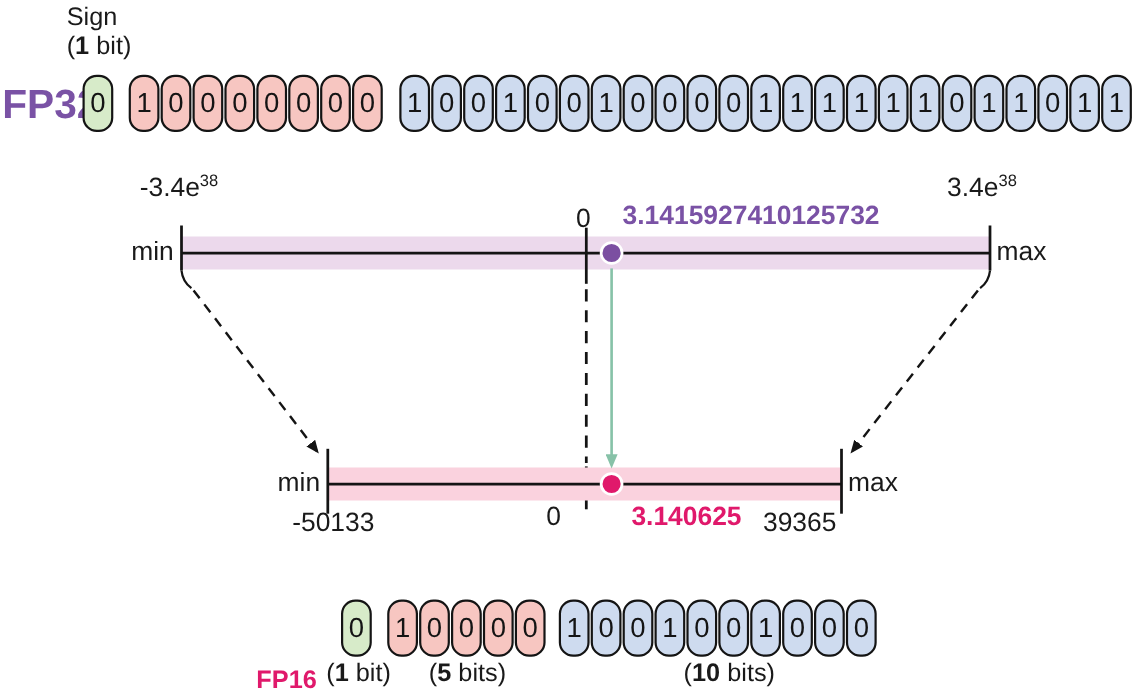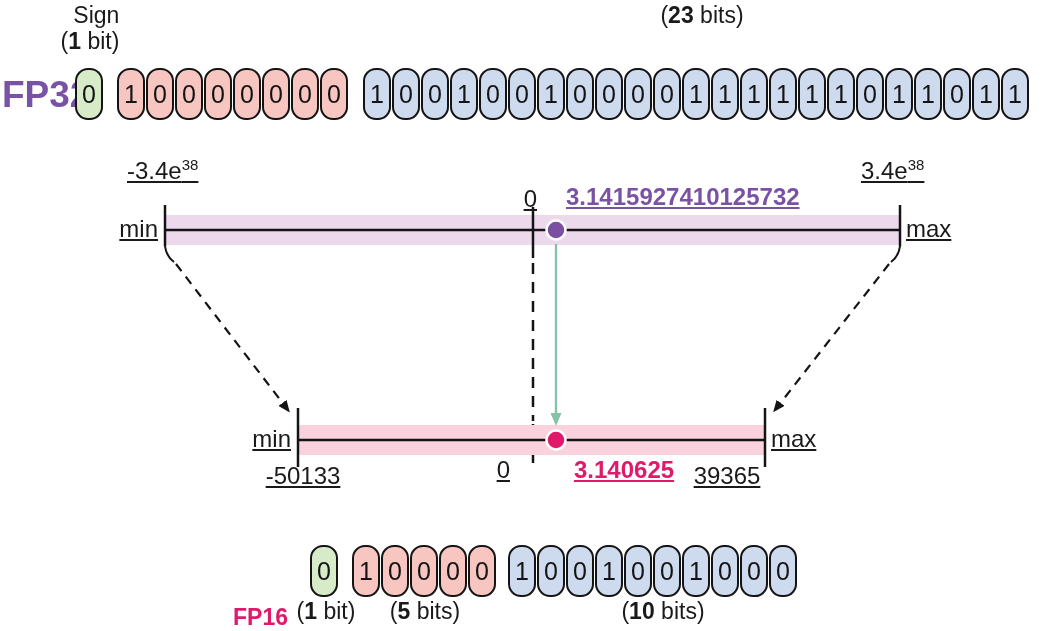--- a/index.html
+++ b/index.html
@@ -1,24 +1,24 @@
 <!DOCTYPE html>
 <html style="--purple: #7a52a5; --pink: #e0196b; --purple-dot: #7b4fa1; --pink-dot: #e0196b; --green-fill: #d7ebc9; --pink-fill: #f7c6c1; --blue-fill: #cedbef; --band-purple: #ecd9ec; --band-pink: #fad2de; --arrow-green: #87c2a8; --line-black: #141414;"><head>
 <meta charset="utf-8">
 <style>
   html,body{margin:0;padding:0;background:#fff;}
   .canvas{
     position:relative;width:1042px;height:631px;background:#fff;overflow:hidden;
     font-family:"Liberation Sans","DejaVu Sans",sans-serif;color:#1a1a1a;
   }
   svg.overlay{position:absolute;left:0;top:0;width:1042px;height:631px;z-index:1;}
-  .txt{position:absolute;z-index:2;white-space:nowrap;font-size:24px;line-height:26px;text-decoration:underline;}
+  .txt{position:absolute;z-index:2;white-space:nowrap;font-size:24px;line-height:26px;}
   .center-x{transform:translateX(-50%);}
   .right-x{transform:translateX(-100%);}
-  .hdr{position:absolute;z-index:2;text-align:right;font-size:23px;line-height:26px;transform:translateX(-50%);white-space:nowrap;}
+  .hdr{position:absolute;z-index:2;text-align:left;font-size:23px;line-height:26px;transform:translateX(-50%);white-space:nowrap;}
   .fmt-label{position:absolute;z-index:2;font-weight:bold;white-space:nowrap;}
   .fp32-label{color:var(--purple,#7a52a5);font-size:37px;line-height:28px;}
   .fp16-label{color:var(--pink,#e0196b);font-size:23px;line-height:24px;margin-top:48px;}
   .val{font-weight:bold;text-align:center;}
   .val-purple{color:var(--purple,#7a52a5);}
   .val-pink{color:var(--pink,#e0196b);}
   .bit-row{position:absolute;display:flex;gap:1px;z-index:2;}
   .bit{
     box-sizing:border-box;width:28px;height:52px;border:2.5px solid #141414;border-radius:13px;
     display:flex;align-items:center;justify-content:center;font-size:25px;color:#141414;
@@ -68,21 +68,20 @@
 
     <circle cx="556" cy="230" r="9.5" style="fill:var(--purple-dot,#7b4fa1)" stroke="#ffffff" stroke-width="2.5"></circle>
     <circle cx="556" cy="440" r="9.5" style="fill:var(--pink-dot,#e0196b)" stroke="#ffffff" stroke-width="2.5"></circle>
   </svg>
 
   <div class="hdr" style="left:90px;top:2px;">
     <div>Sign</div>
     <div><span>(</span><b>1</b><span> bit)</span></div>
   </div>
   <div class="hdr" style="left:702px;top:2px;">
-    <div><span>(</span><b>23</b><span> bits)</span></div>
   </div>
 
   <div class="fmt-label fp32-label" style="left:2px;top:81px;">FP32</div>
   <div class="bit-row" style="left:75px;top:68px;">
       <span class="bit bit-green">0</span>
     </div>
   <div class="bit-row" style="left:117px;top:68px;">
       <span class="bit bit-pink">1</span>
       <span class="bit bit-pink">0</span>
       <span class="bit bit-pink">0</span>

